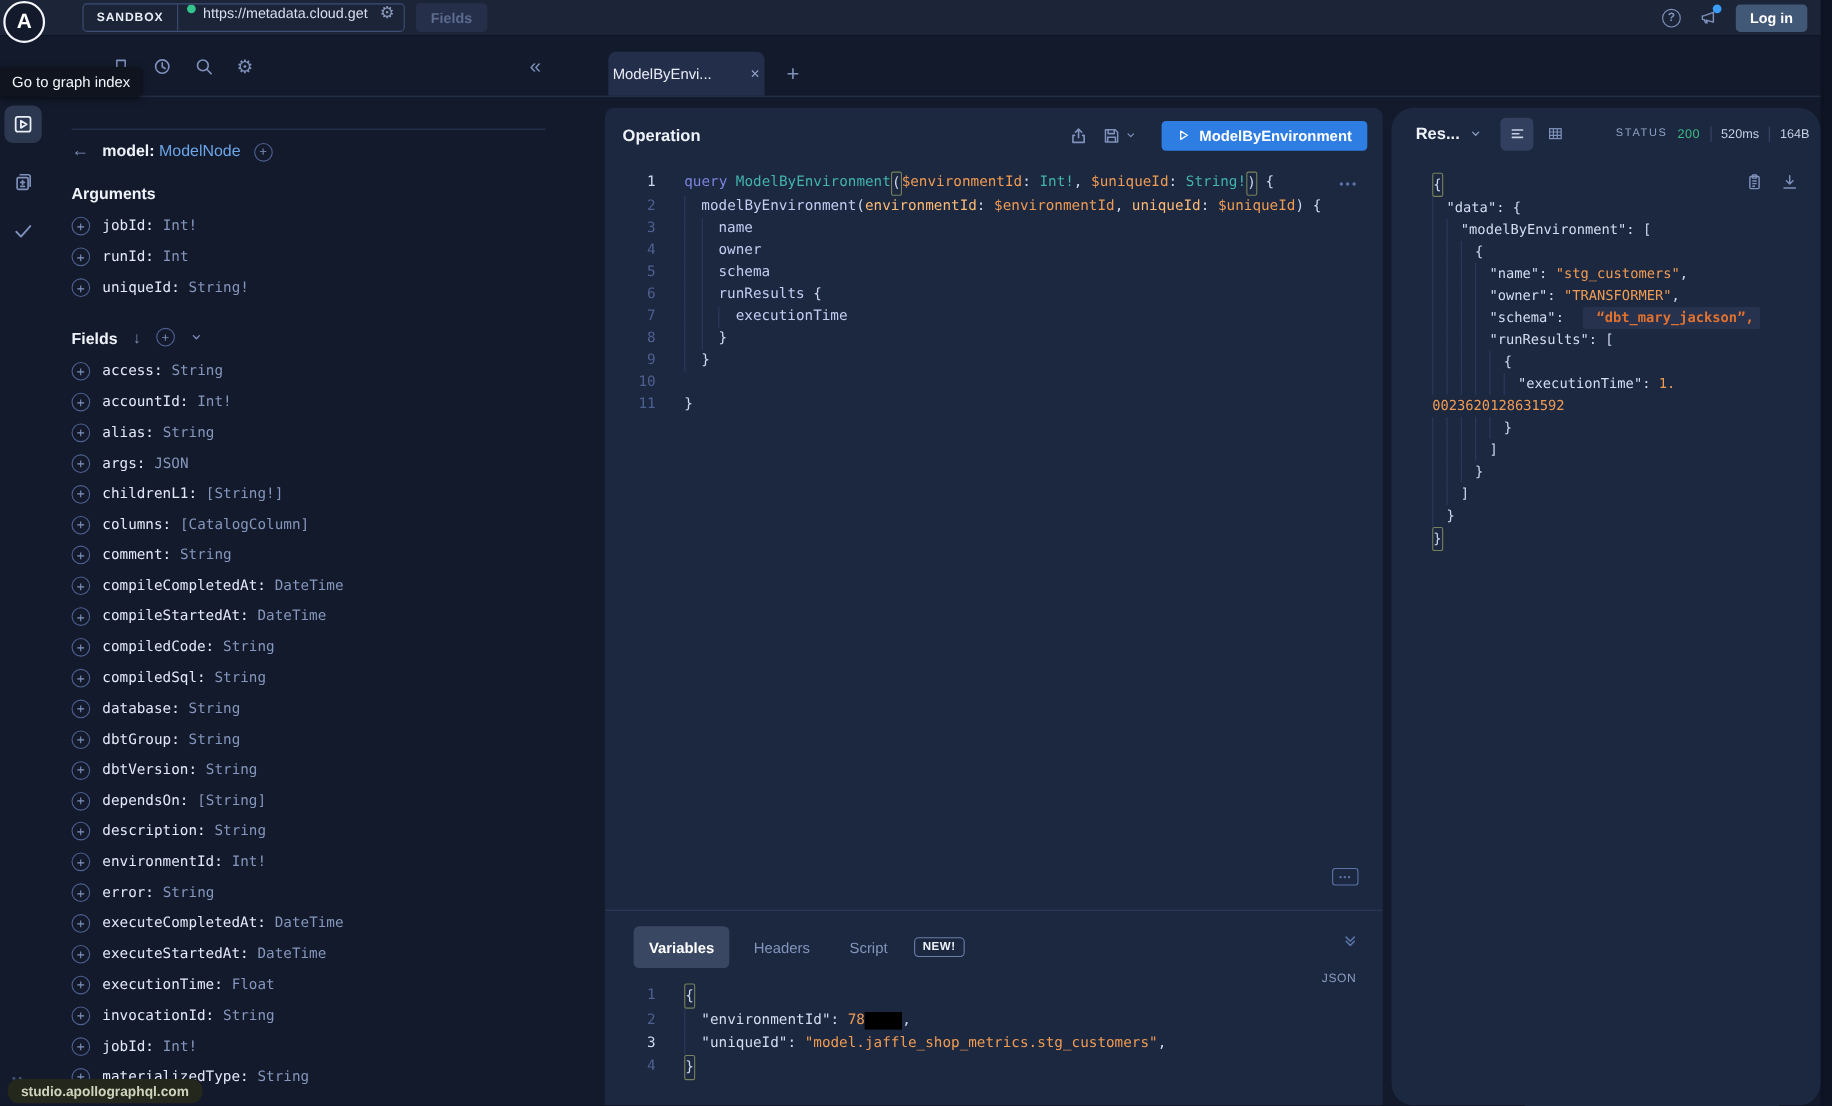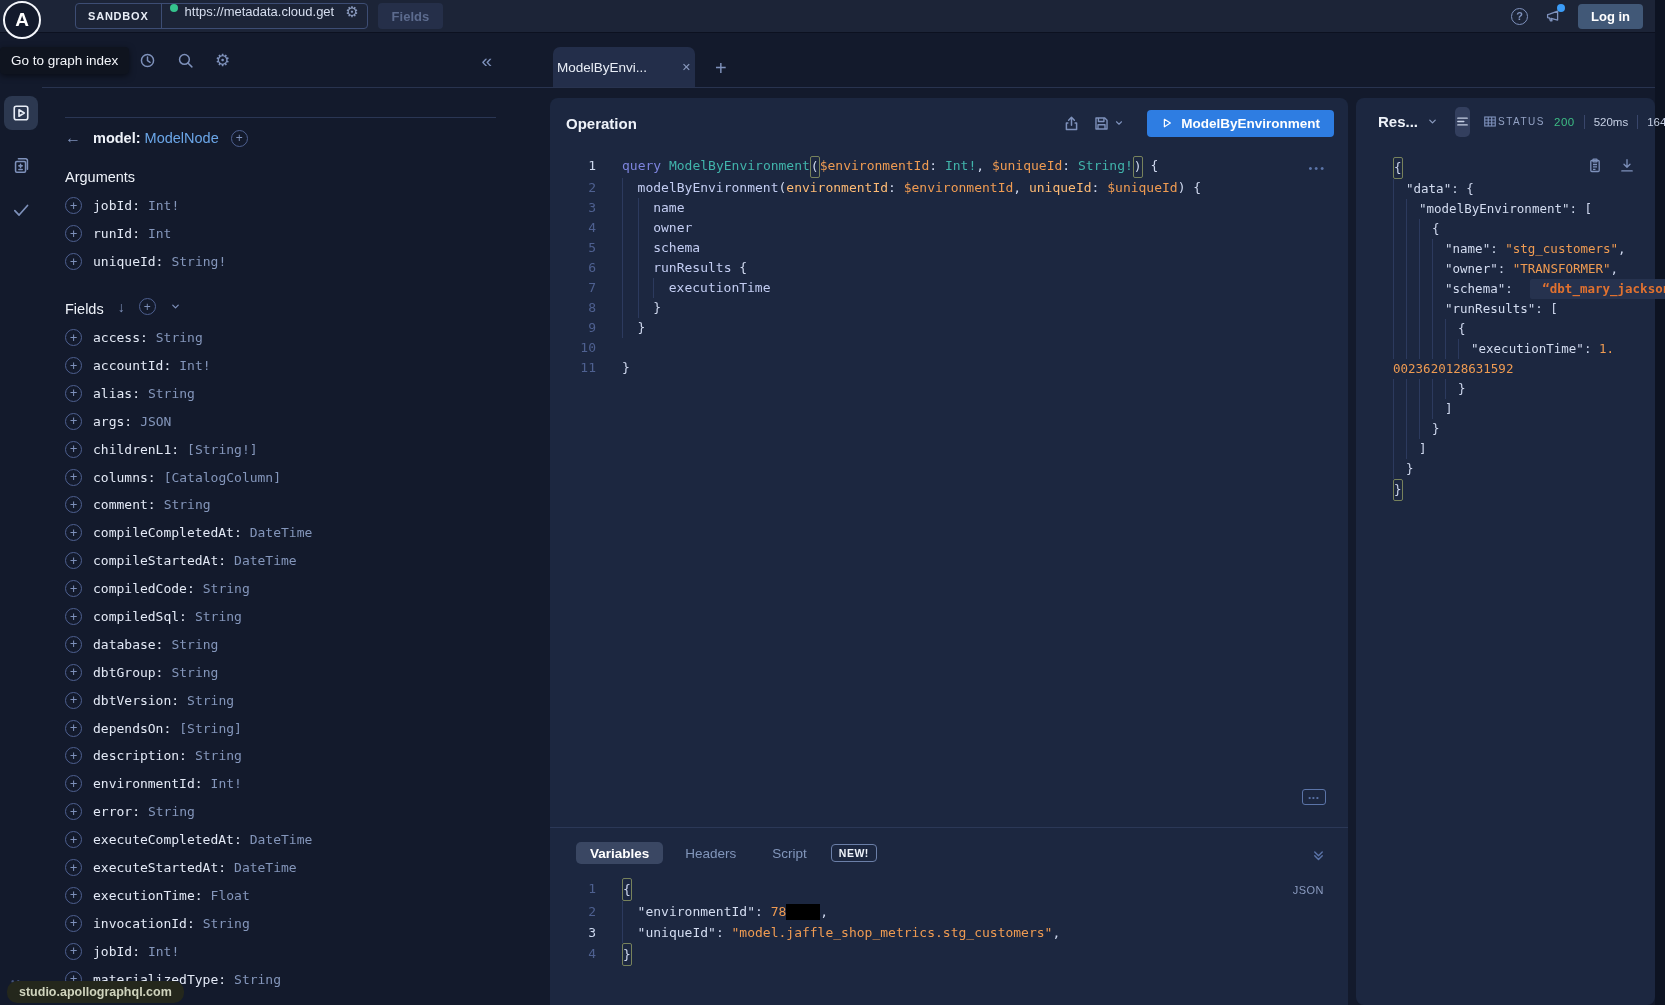--- a/index.html
+++ b/index.html
@@ -40,41 +40,41 @@
   .chevdbl { font-size:19px; color:#7e91bb; line-height:1; }
 
   .doccontent { flex:1; padding:18px 24px 0 23px; overflow:hidden; }
   .doctitle { font-size:15px; font-weight:bold; color:#eef2f9; }
   .dochr { border:none; border-top:1px solid #2a3654; margin-top:11px; }
   .modelrow { display:flex; align-items:center; gap:12px; margin-top:11px; }
   .backarrow { color:#7e91bb; font-size:16px; }
   .modellabel { font-size:14.5px; }
   .modellabel b { color:#eef2f9; }
   .modeltype { color:#6ba6e8; }
-  .sechead { font-size:14.5px; font-weight:normal; color:#eef2f9; margin-top:22px; }
+  .sechead { font-size:14.5px; font-weight:bold; color:#eef2f9; margin-top:22px; }
   .fieldshead { display:flex; align-items:center; gap:14px; margin-top:21px; }
   .sorticon { color:#7e91bb; font-size:14px; }
   .docrows { margin-top:7px; }
   .drow { display:flex; align-items:center; gap:11px; height:27.9px; font-family:"DejaVu Sans Mono", monospace; font-size:13px; }
   .plus { width:17px; height:17px; flex:none; border:1px solid #4e6090; border-radius:50%; color:#7e91bb; font-size:12px;
           display:flex; align-items:center; justify-content:center; line-height:1; }
   .dname { color:#e3e9f6; }
   .dtype { color:#8496bb; margin-left:8px; }
 
   .maincol { flex:1; display:flex; flex-direction:column; min-width:0; }
   .tabrow { height:55px; flex:none; border-bottom:1px solid #28334f; display:flex; align-items:flex-end; padding-left:33px; }
   .tab { width:142px; height:40px; background:#232e4a; border-radius:7px 7px 0 0; display:flex; align-items:center; gap:10px;
          padding:0 4px; font-size:13.5px; color:#e8edf6; }
   .tabclose { color:#8c9cc0; font-size:11px; margin-left:auto; }
   .newtab { color:#7e91bb; font-size:20px; margin-left:20px; margin-bottom:9px; line-height:1; }
 
   .cards { flex:1; display:flex; gap:8px; padding:10px 0 0 30px; min-height:0; }
   .card { background:#1c2740; border-radius:8px 8px 0 0; display:flex; flex-direction:column; min-height:0; }
   .opcard { flex:1; }
-  .respcard { width:299px; flex:none; border-radius:8px; }
+  .respcard { width:390px; flex:none; border-radius:20px; }
 
   .opheader { height:50px; flex:none; display:flex; align-items:center; padding:0 14px 0 16px; }
   .optitle { font-size:15px; font-weight:bold; color:#eef2f9; }
   .opicons { margin-left:auto; display:flex; align-items:center; gap:13px; color:#7e91bb; }
   .runbtn { margin-left:10px; height:27px; padding:0 14px; background:#2e7de2; border:none; border-radius:4px; color:#fff;
             font-size:13.5px; font-weight:bold; display:flex; align-items:center; gap:8px; }
 
   .editor { flex:1; position:relative; padding-top:8px; min-height:0; }
   .dotsmenu { position:absolute; top:14px; right:22px; color:#5b74a8; font-size:11px; letter-spacing:2px; }
   .kbd { position:absolute; right:22px; bottom:22px; width:24px; height:16px; border:1.3px solid #5b74a8; border-radius:3px;
@@ -98,21 +98,21 @@
   .tk-key { color:#d3dcf0; }
   .tk-str { color:#ef9b52; }
   .tk-num { color:#ef9b52; }
   .tk-bx { color:#cfd8ee; border:1px solid #77825c; border-radius:2px; }
   .tk-red { display:inline-block; width:34px; height:16px; background:#000; align-self:center; }
   .tk-hl { background:#26324e; color:#e0712f; font-weight:bold; border-radius:2px; padding:0 6px 0 12px; margin-left:10px; }
 
   
   .varpanel { height:178px; flex:none; border-top:1px solid #2b3857; position:relative; padding-top:14px; }
   .vartabs { display:flex; align-items:center; gap:8px; padding-left:26px; }
-  .vtab { height:22px; padding:0 14px; display:flex; align-items:center; font-size:13.5px; color:#8296bb; border-radius:5px; }
+  .vtab { height:38px; padding:0 14px; display:flex; align-items:center; font-size:13.5px; color:#8296bb; border-radius:5px; }
   .vtab.sel { background:#3a4763; color:#fff; font-weight:bold; }
   .newbadge { margin-left:2px; border:1.3px solid #6b7fa8; border-radius:4px; padding:2px 7px; font-size:10.5px; font-weight:bold;
               color:#eef2f9; letter-spacing:0.5px; }
   .varcollapse { position:absolute; top:20px; right:22px; color:#5b74a8; }
   .jsonbadge { position:absolute; top:56px; right:24px; color:#8b9cc0; font-size:11px; letter-spacing:0.5px; }
   .varcode { margin-top:14px; }
   .varcode .cl { line-height:21px; min-height:21px; }
 
   
   .respheader { height:47px; flex:none; display:flex; align-items:center; padding:0 10px 0 22px; }
@@ -125,21 +125,21 @@
   .statuslabel { font-size:10px; letter-spacing:1.5px; color:#93a2c4; }
   .statuscode { font-size:11.5px; color:#3dbd84; letter-spacing:0.5px; }
   .vsep { width:1px; height:14px; background:#39466b; }
   .meta { font-size:11.5px; color:#c6d0e4; }
   .respbody { flex:1; position:relative; padding:12px 8px 0 37px; min-height:0; }
   .respicons { position:absolute; top:12px; right:20px; display:flex; gap:16px; color:#7e91bb; }
   .respbody .cl { font-size:12.5px; line-height:20px; min-height:20px; }
   .respbody .cb { margin-left:0; }
 
   
-  .tooltip { position:absolute; left:0; top:47px; background:#0f141f; color:#f4f6fb; font-size:13.5px; padding:6px 11px;
+  .tooltip { position:absolute; left:0; top:61px; background:#0f141f; color:#f4f6fb; font-size:13.5px; padding:6px 11px;
              border-radius:4px; z-index:9; box-shadow:0 2px 6px rgba(0,0,0,0.5); }
   .statuspill { position:absolute; left:7px; bottom:2px; background:#24271c; color:#cfd3bd; font-size:12.5px; font-weight:bold;
                 padding:4px 12px; border-radius:10px; z-index:9; }
   svg { display:block; }
 </style>
 </head>
 <body>
 
 <div class="screen">
   <div class="app">

